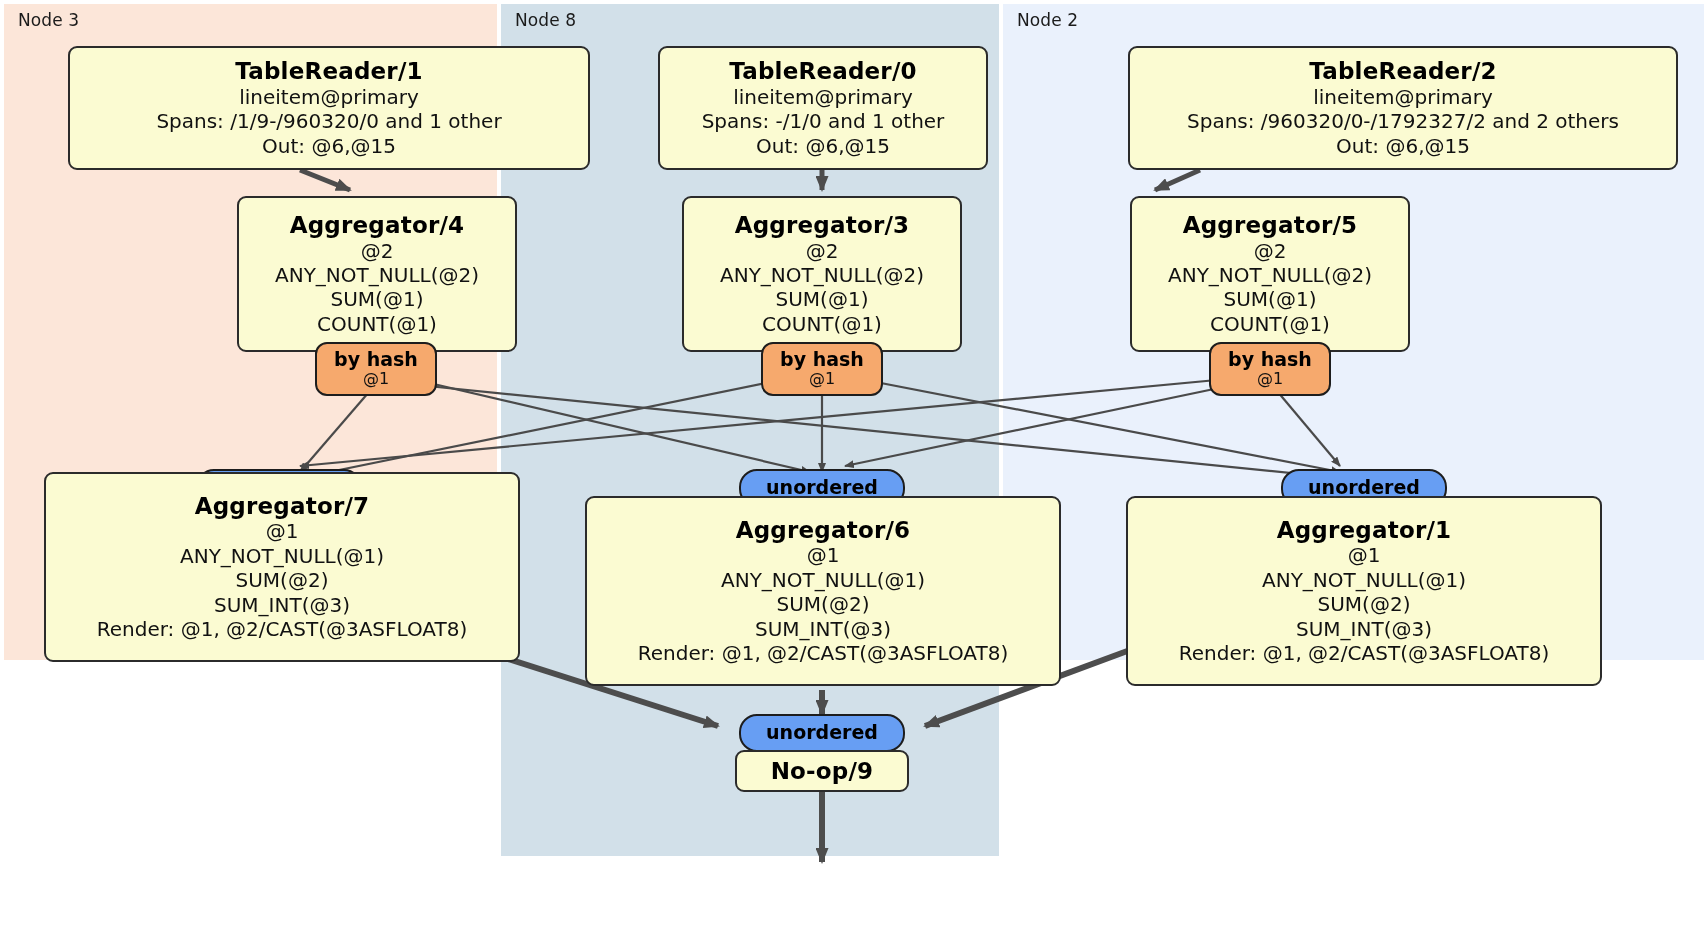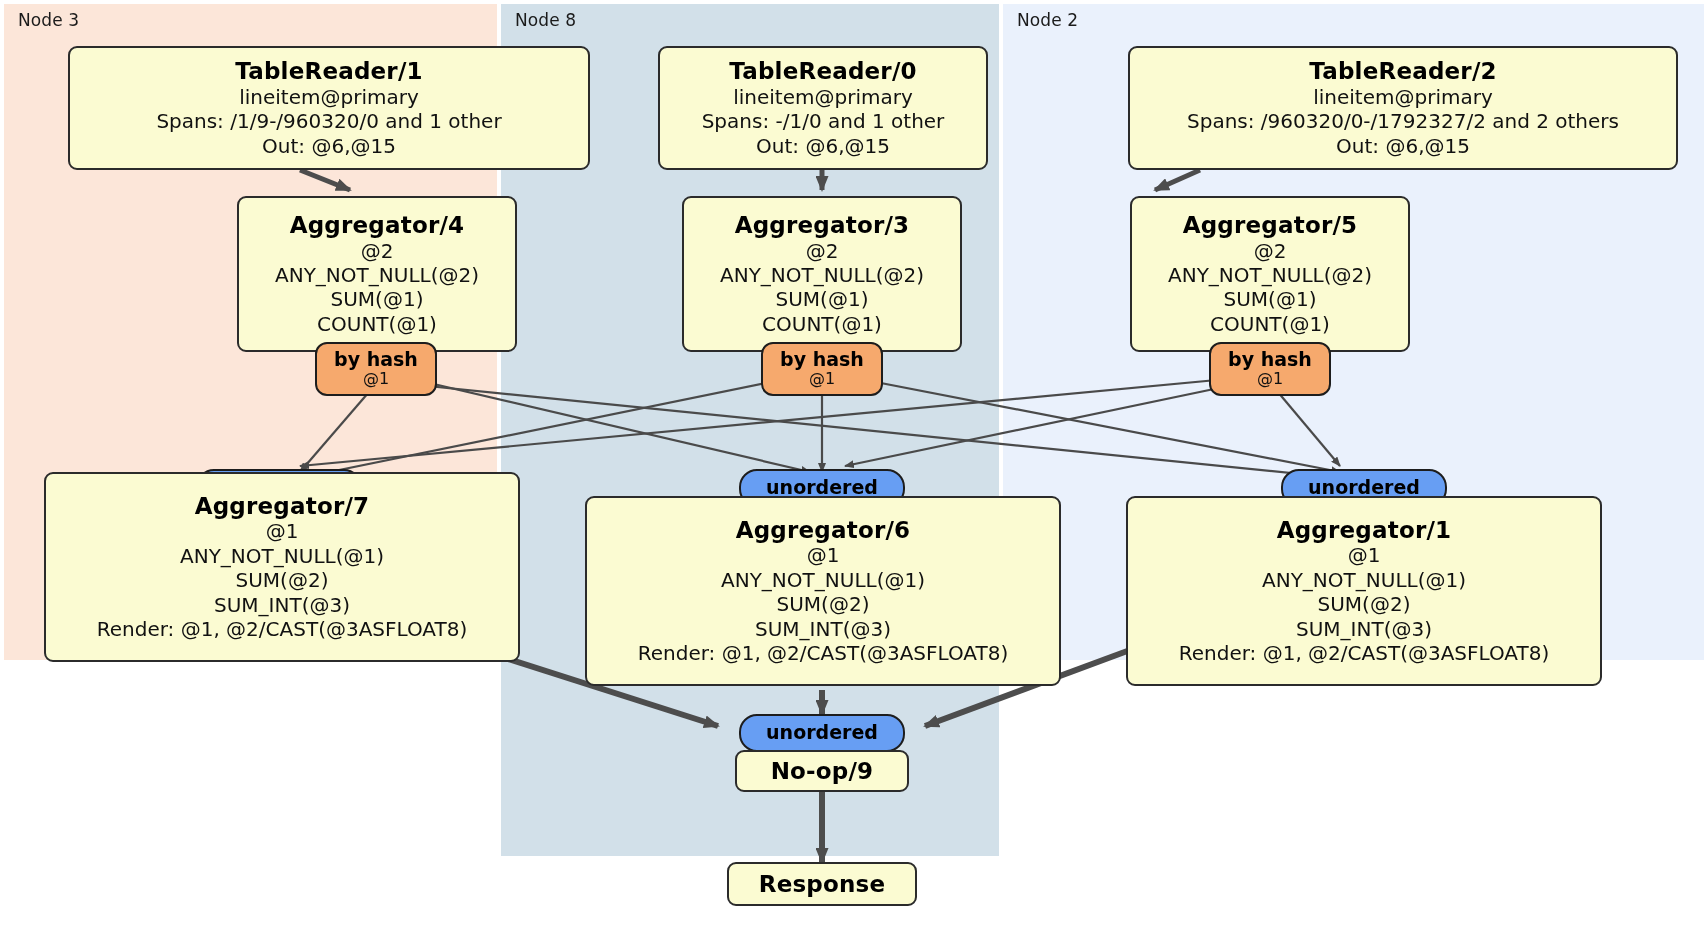--- a/index.html
+++ b/index.html
@@ -184,17 +184,14 @@
   </div>
 
   <div class="badge badge-unordered" style="left:739px;top:714px;width:166px;height:38px;">
     <div class="badge-t1">unordered</div>
   </div>
 
   <div class="small-box" style="left:735px;top:750px;width:174px;height:42px;">
     <div class="node-title">No-op/9</div>
   </div>
 
-  <div class="small-box" style="left:727px;top:862px;width:190px;height:44px;">
-    <div class="node-title">Response</div>
-  </div>
 
 </div>
 
 </body></html>

